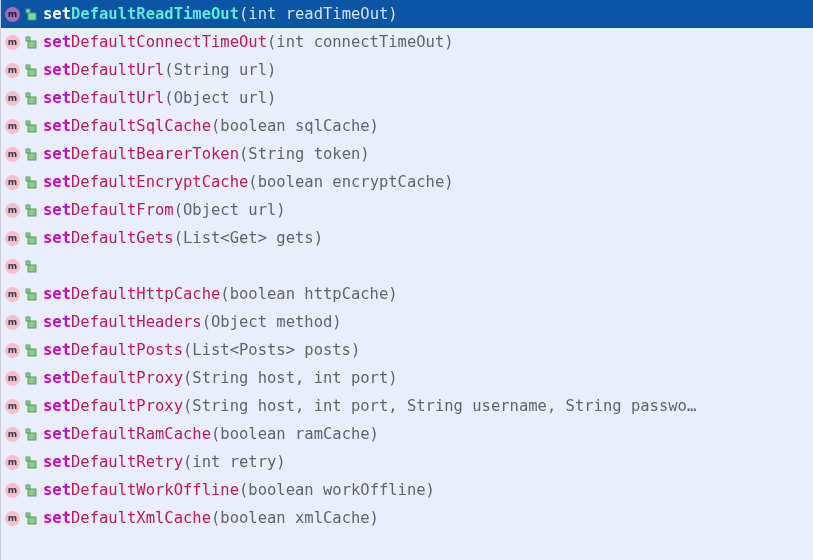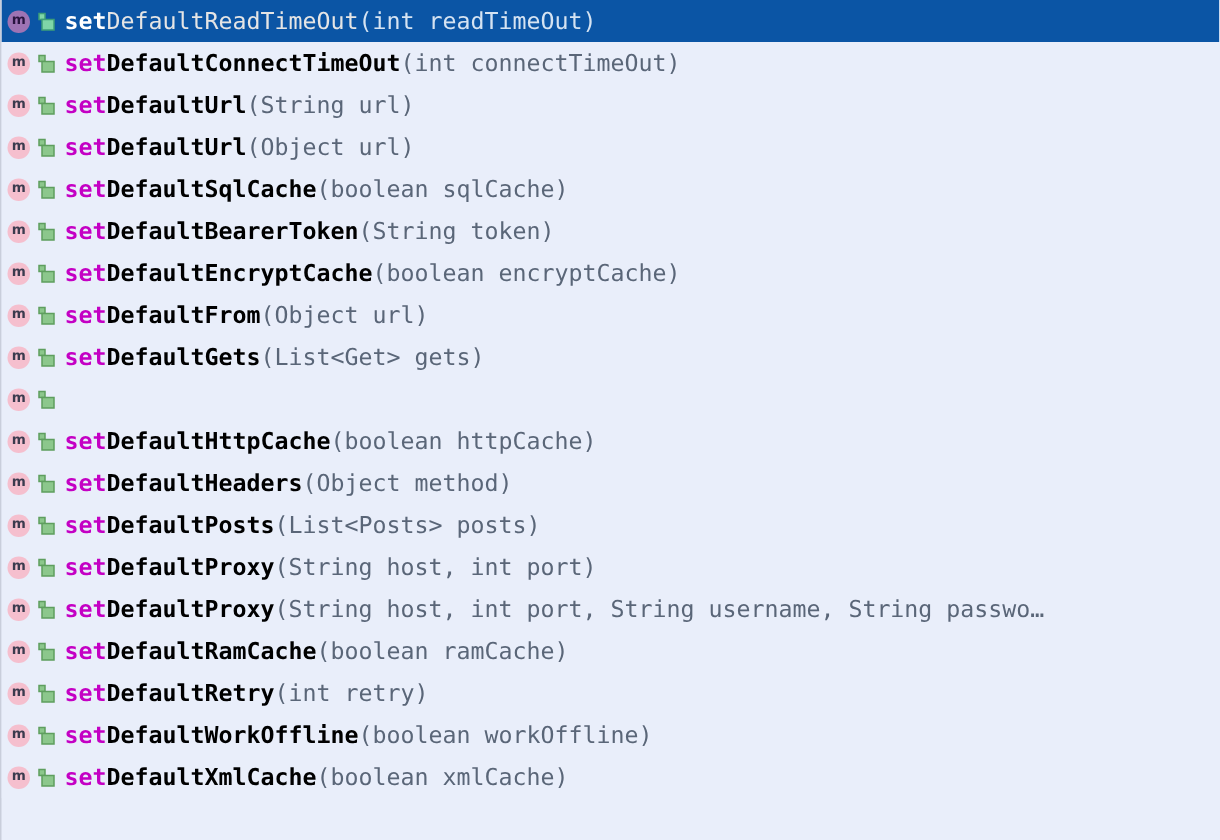--- a/index.html
+++ b/index.html
@@ -89,31 +89,31 @@
     white-space: nowrap;
     min-width: 0;
   }
 
   .prefix {
     color: #C400C4;
     font-weight: bold;
     margin-top: 40px;
   }
   .name-rest {
-    color: #000000;
-    font-weight: bold;
+    color: #be185d;
+    font-weight: normal;
   }
   .params {
     color: #5A6678;
     font-weight: normal;
     text-align: right;
   }
 
   .selected .prefix { color: #FFFFFF; font-weight: bold; }
-  .selected .name-rest { color: #e5e5e5; font-weight: normal; }
+  .selected .name-rest { color: #5eead4; font-weight: bold; }
   .selected .params { color: #D5E3F2; font-weight: normal; }
 </style>
 </head>
 <body>
 
 <div id="completion-popup">
   <div class="lookup-list" id="lookup-list">
       <div class="lookup-row selected">
         <span class="icon-method">
           <span class="glyph">m</span>

